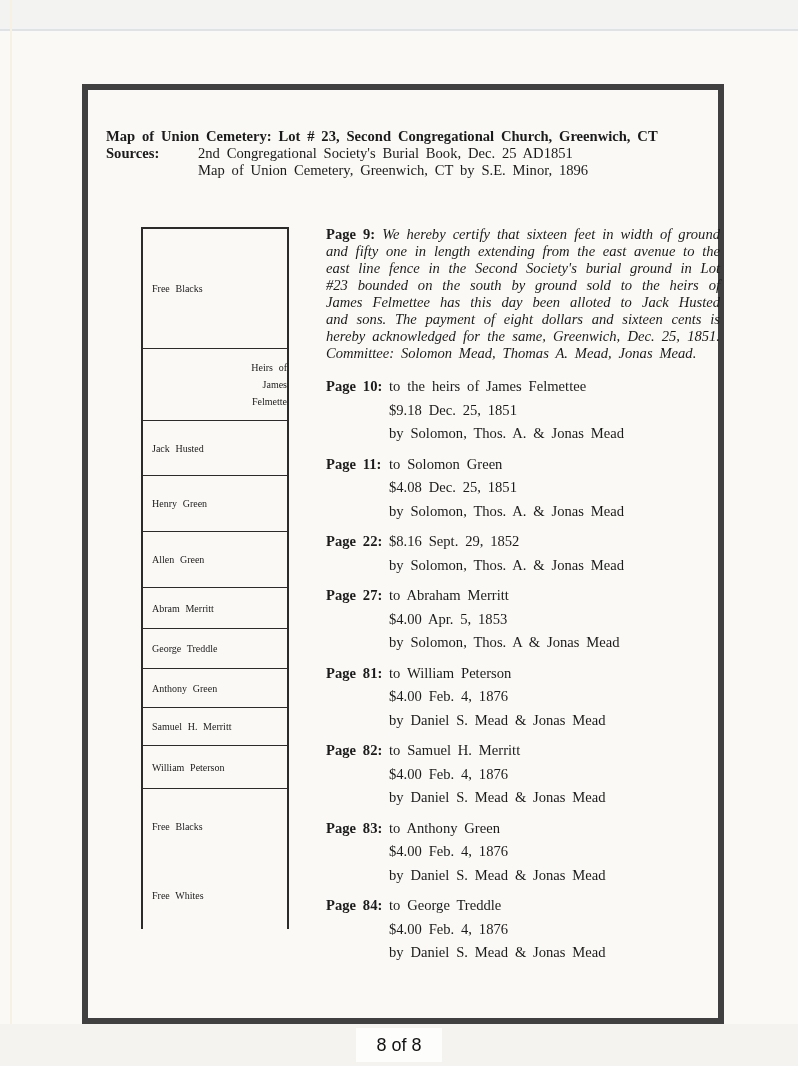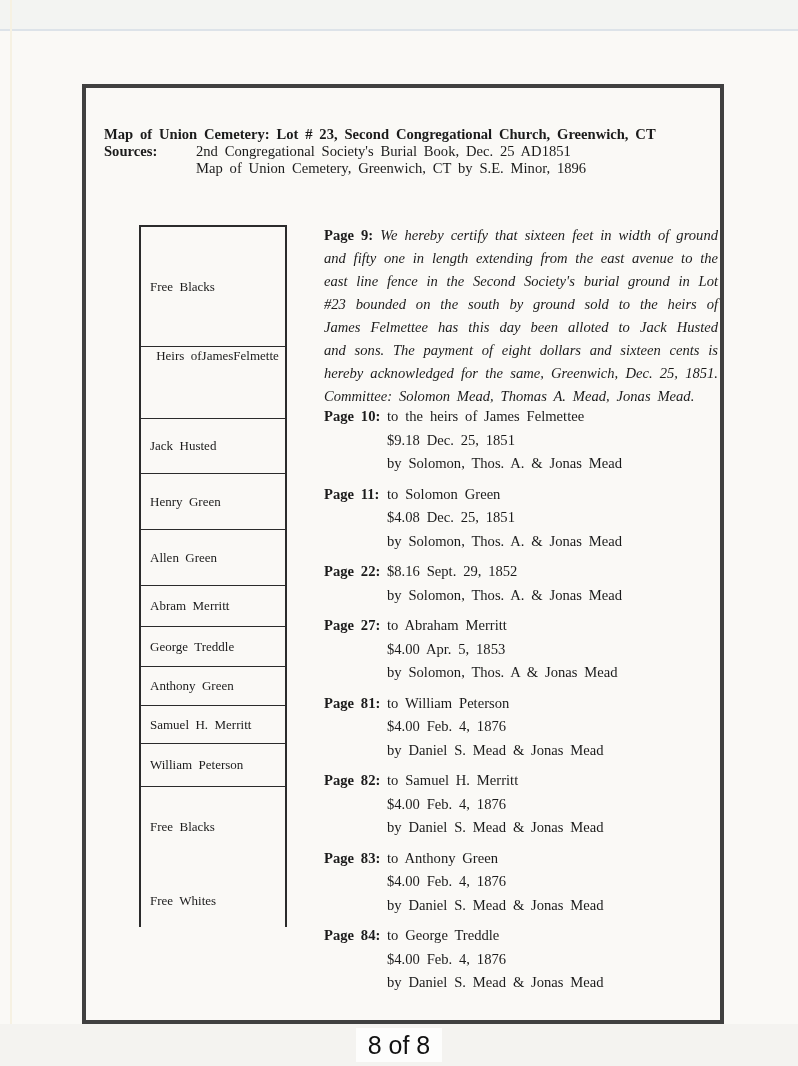--- a/index.html
+++ b/index.html
@@ -14,61 +14,61 @@
   
   .band-top   { position:absolute; left:0; top:0; width:798px; height:29px; background:#f3f4f2; }
   .hline      { position:absolute; left:0; top:29px; width:798px; height:2px; background:#dde3e9; }
   .vline      { position:absolute; left:10px; top:0; width:2px; height:1066px; background:#f6f1e2; }
   .bottom-strip { position:absolute; left:0; top:1024px; width:798px; height:42px; background:#f4f3f0; }
 
   
   .doc-box {
     position:absolute; left:82px; top:84px;
     width:642px; height:940px;
-    border:4px solid #404040;
+    border:6px solid #404040;
     word-spacing:0.2em;
   }
 
   
   .header { position:absolute; left:18px; top:38px; width:606px; font-size:14.6px; line-height:17px; }
   .h-title { font-weight:bold; }
   .h-label { display:inline-block; width:92px; font-weight:bold; }
   .h-indent { padding-left:92px; }
   .compiled { margin-top:14px; font-style:italic; font-size:15px; }
 
   
   .lot-diagram {
     position:absolute; left:53px; top:137px;
     width:148px;
     border:2px solid #2b2b2b; border-bottom:none;
-    font-size:13px;
+    font-size:10px;
   }
   .cell { border-bottom:1.5px solid #2b2b2b; padding-left:9px; display:flex; align-items:center; }
-  .cell.multi { flex-direction:row; align-items:flex-start; justify-content:center; line-height:17px; }
+  .cell.multi { flex-direction:column; align-items:flex-end; justify-content:center; line-height:17px; }
   .cell.last { border-bottom:none; flex-direction:column; align-items:flex-start; justify-content:flex-start; padding-top:32px; }
   .cell.last .fw { margin-top:58px; }
   .c1 { height:120px; } .c2 { height:72px; } .c3 { height:55px; } .c4 { height:55px; }
   .c5 { height:56px; } .c6 { height:56px; } .c7 { height:41px; } .c8 { height:40px; }
   .c9 { height:39px; } .c10 { height:38px; } .c11 { height:43px; } .c12 { height:140px; }
 
   
   .entries { position:absolute; left:238px; top:136px; width:394px; font-size:14.6px; }
-  .certify { text-align:justify; line-height:23px; }
+  .certify { text-align:justify; line-height:17px; margin-bottom:16px; }
   .certify .elabel { font-weight:bold; }
   .certify .etext { font-style:italic; }
   .entry { display:flex; margin-bottom:14px; line-height:16.5px; }
   .entry .elabel { width:63px; flex-shrink:0; font-weight:bold; }
   .entry .ebody { display:flex; flex-direction:column;gap:7px; }
 
   
   .page-indicator {
     position:absolute; left:356px; top:1028px; width:86px; height:34px;
     background:#fdfdfc;
     font-family:"Liberation Sans", sans-serif;
-    font-size:25px; color:#111;
+    font-size:18px; color:#111;
     display:flex; align-items:center; justify-content:center;
   }
 </style>
 </head>
 <body>
 
 <div class="band-top"></div>
 <div class="hline"></div>
 <div class="vline"></div>
 <div class="bottom-strip"></div>

